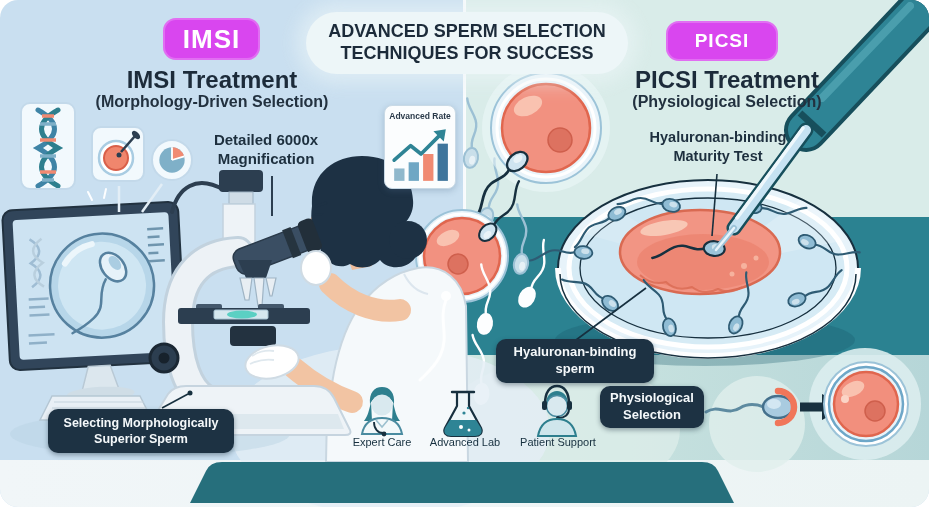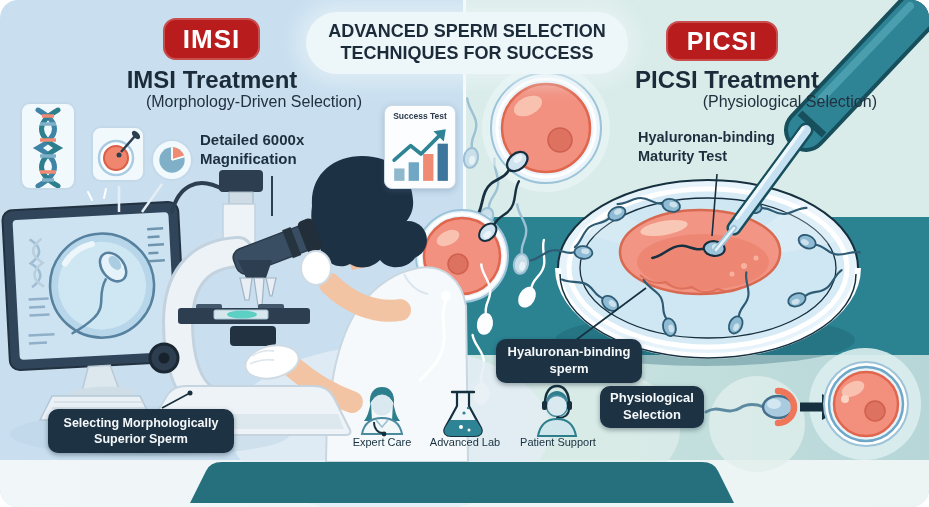--- a/index.html
+++ b/index.html
@@ -9,38 +9,38 @@
   .bg-right-top{left:465px;top:0;width:464px;height:217px;background:#d9ece9}
   .bg-right-band{left:465px;top:217px;width:464px;height:138px;background:#2b8291}
   .bg-right-bottom{left:465px;top:355px;width:464px;height:110px;background:linear-gradient(90deg,#cfe7e2,#b6d6d8)}
   .bg-bottom-strip{left:0;top:460px;width:929px;height:47px;background:linear-gradient(90deg,#f1f6f8,#ecf4f4)}
   .divider{left:463px;top:0;width:3px;height:460px;background:rgba(255,255,255,.85)}
   .scene{left:0;top:0}
   .top-pill{left:306px;top:12px;width:322px;height:62px;background:#edf6f8;border-radius:32px;
             display:flex;align-items:center;justify-content:center;text-align:center;
             color:#1c2b3a;font-weight:bold;font-size:18px;line-height:1.22;padding:0 20px;box-sizing:border-box;
             box-shadow:0 0 18px 10px rgba(237,246,248,.55)}
-  .badge{background:#b91c1c;color:#fff;font-weight:bold;text-align:center;border-radius:13px;
+  .badge{background:#d946ef;color:#fff;font-weight:bold;text-align:center;border-radius:13px;
          box-shadow:inset 0 0 0 2px rgba(255,255,255,.22)}
   .badge-imsi{left:163px;top:18px;width:97px;height:42px;font-size:26px;line-height:42px;letter-spacing:1px}
-  .badge-picsi{left:666px;top:21px;width:112px;height:40px;font-size:25px;line-height:40px;letter-spacing:1px}
+  .badge-picsi{left:666px;top:21px;width:112px;height:40px;font-size:19px;line-height:40px;letter-spacing:1px}
   .h-title{font-weight:bold;color:#1c2b3a;text-align:center;font-size:24px;white-space:nowrap}
-  .h-sub{font-weight:normal;color:#22313f;text-align:right;font-size:16px;white-space:nowrap}
+  .h-sub{font-weight:bold;color:#22313f;text-align:center;font-size:16px;white-space:nowrap}
   .imsi-title{left:62px;top:66px;width:300px}
   .imsi-sub{left:62px;top:93px;width:300px}
   .picsi-title{left:577px;top:66px;width:300px}
   .picsi-sub{left:577px;top:93px;width:300px}
-  .note{font-weight:bold;color:#1d2f3e;text-align:left}
+  .note{font-weight:bold;color:#1d2f3e;text-align:center}
   .mag-note{left:200px;top:131px;width:132px;font-size:15px;line-height:1.25}
   .mat-note{left:638px;top:128px;width:160px;font-size:14.5px;line-height:1.3}
   .dark-label{background:#1d3243;color:#f4f8fa;font-weight:bold;text-align:center;border-radius:10px;
               display:flex;align-items:center;justify-content:center;
               box-shadow:0 2px 5px rgba(15,35,50,.4)}
   .sel-label{left:48px;top:409px;width:186px;height:44px;font-size:12.5px;line-height:1.3;padding:8px 8px;box-sizing:border-box}
-  .bind-label{left:496px;top:339px;width:146px;height:44px;font-size:13px;line-height:1.3;padding:14px 6px;box-sizing:border-box}
+  .bind-label{left:496px;top:339px;width:158px;height:44px;font-size:13px;line-height:1.3;padding:14px 6px;box-sizing:border-box}
   .phys-label{left:600px;top:386px;width:104px;height:42px;font-size:13px;line-height:1.3;padding:12px 6px;box-sizing:border-box}
   .success-card{left:384px;top:105px;width:72px;height:84px;background:#fbfdfe;border:1.5px solid #c9dae6;
                 border-radius:8px;box-shadow:0 2px 6px rgba(80,110,140,.3);box-sizing:border-box}
   .success-title{font-size:8.5px;font-weight:bold;color:#2a3a4a;text-align:center;margin-top:5px}
   .icon-card{background:#f2f9fd;border:2px solid #c3d9ea;border-radius:10px;box-sizing:border-box}
   .dna-card{left:20px;top:102px;width:56px;height:88px}
   .egg-card{left:91px;top:126px;width:54px;height:56px}
   .pie-card{left:151px;top:139px;width:42px;height:42px;border-radius:50%}
   .feature-label{font-weight:normal;color:#17303f;font-size:11px;text-align:center;white-space:nowrap}
   .f1{left:336px;top:436px;width:92px}
@@ -312,21 +312,21 @@
   <div class="abs h-title imsi-title">IMSI Treatment</div>
   <div class="abs h-sub imsi-sub">(Morphology-Driven Selection)</div>
   <div class="abs note mag-note">Detailed 6000x Magnification</div>
 
   <div class="abs badge badge-picsi">PICSI</div>
   <div class="abs h-sub picsi-sub">(Physiological Selection)</div>
   <div class="abs h-title picsi-title">PICSI Treatment</div>
   <div class="abs note mat-note">Hyaluronan-binding Maturity Test</div>
 
   <div class="abs success-card">
-    <div class="success-title">Success Test</div>
+    <div class="success-title">Advanced Rate</div>
     <svg width="66" height="62" viewBox="0 0 62 60" style="display:block;margin:2px auto 0">
       <rect x="6" y="44" width="10" height="12" fill="#8fb8cc"></rect>
       <rect x="20" y="38" width="10" height="18" fill="#6fa7c4"></rect>
       <rect x="34" y="30" width="10" height="26" fill="#f08a72"></rect>
       <rect x="48" y="20" width="10" height="36" fill="#3e759c"></rect>
       <path d="M6,36 L22,22 L32,30 L50,12" stroke="#2e8495" stroke-width="3.5" fill="none" stroke-linejoin="round" stroke-linecap="round"></path>
       <path d="M44,8 L56,6 L54,18 Z" fill="#2e8495"></path>
     </svg>
   </div>
 

